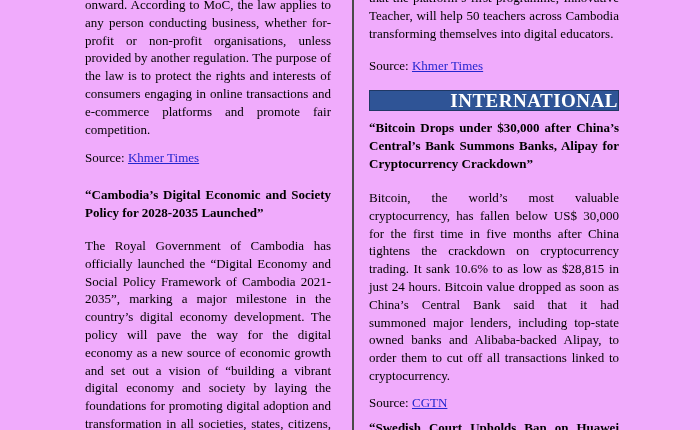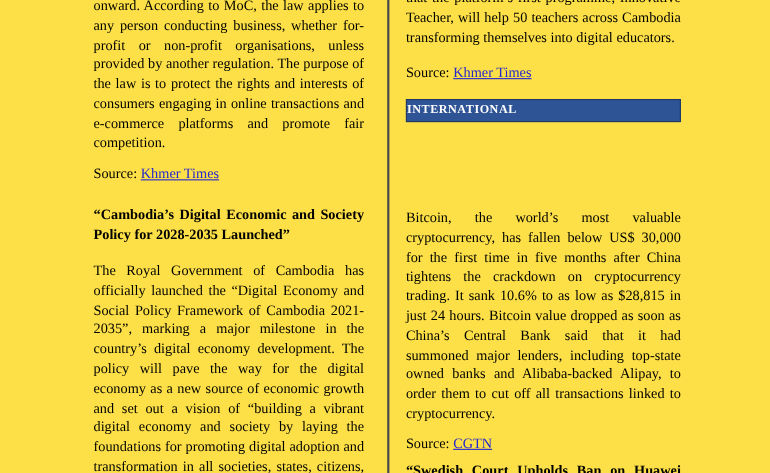--- a/index.html
+++ b/index.html
@@ -1,20 +1,20 @@
 <!DOCTYPE html>
 <html><head>
 <meta charset="utf-8">
 <style>
   html, body { margin: 0; padding: 0; background: #ffffff; }
   .page {
     position: relative;
     width: 700px;
     height: 430px;
-    background: #fde047;
+    background: #f0abfc;
     overflow: hidden;
     font-family: "Liberation Serif", serif;
     color: #000000;
   }
   .divider {
     position: absolute;
     left: 352px;
     top: 0;
     width: 2px;
     height: 430px;
@@ -41,23 +41,23 @@
   .banner {
     position: absolute;
     left: 369px;
     top: 90px;
     width: 248px;
     height: 19px;
     background: #2f5496;
     border: 1px solid #1f3864;
     color: #ffffff;
     font-weight: bold;
-    font-size: 11px;
+    font-size: 19px;
     line-height: 19px;
-    text-align: left;
+    text-align: right;
     letter-spacing: 0.5px;
   }
 </style>
 </head>
 <body>
 
 <div class="page">
 
   <div class="divider"></div>
 
@@ -72,20 +72,21 @@
   <p class="block lcol" style="top:237px">The Royal Government of Cambodia has officially launched the “Digital Economy and Social Policy Framework of Cambodia 2021-2035”, marking a major milestone in the country’s digital economy development. The policy will pave the way for the digital economy as a new source of economic growth and set out a vision of “building a vibrant digital economy and society by laying the foundations for promoting digital adoption and transformation in all societies, states, citizens, and businesses to promote new economic growth”.</p>
 
   <p class="block rcol" style="top:-11px">that the platform’s first programme, Innovative Teacher, will help 50 teachers across Cambodia transforming themselves into digital educators.</p>
 
   <p class="block rcol source-line" style="top:57px">
     <span class="source-label">Source</span><span>: </span><a class="doc-link">Khmer Times</a>
   </p>
 
   <div class="banner">INTERNATIONAL</div>
 
+  <p class="block rcol heading" style="top:119px">“Bitcoin Drops under $30,000 after China’s Central’s Bank Summons Banks, Alipay for Cryptocurrency Crackdown”</p>
 
   <p class="block rcol" style="top:189px">Bitcoin, the world’s most valuable cryptocurrency, has fallen below US$ 30,000 for the first time in five months after China tightens the crackdown on cryptocurrency trading. It sank 10.6% to as low as $28,815 in just 24 hours. Bitcoin value dropped as soon as China’s Central Bank said that it had summoned major lenders, including top-state owned banks and Alibaba-backed Alipay, to order them to cut off all transactions linked to cryptocurrency.</p>
 
   <p class="block rcol source-line" style="top:394px">
     <span class="source-label">Source</span><span>: </span><a class="doc-link">CGTN</a>
   </p>
 
   <p class="block rcol heading" style="top:419px">“Swedish Court Upholds Ban on Huawei Equipment”</p>
 
 </div>

